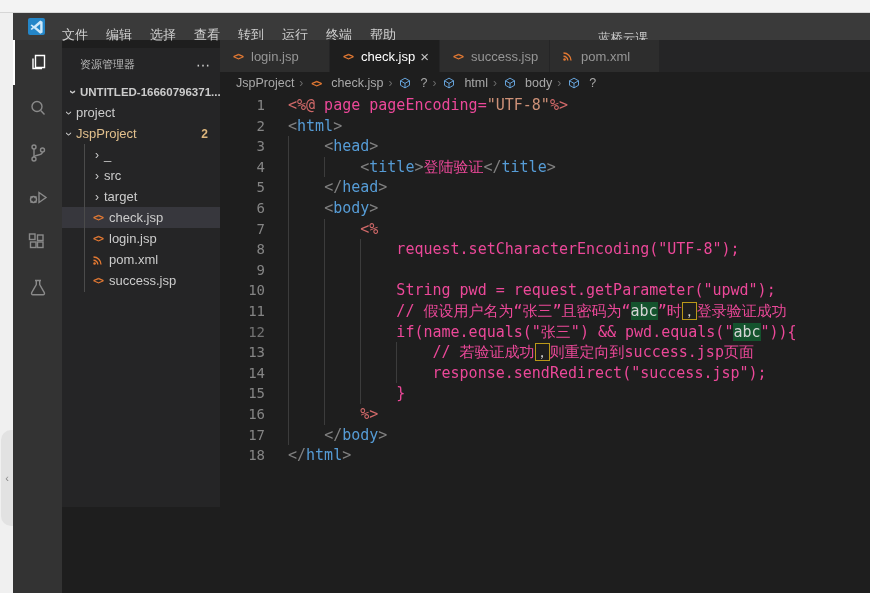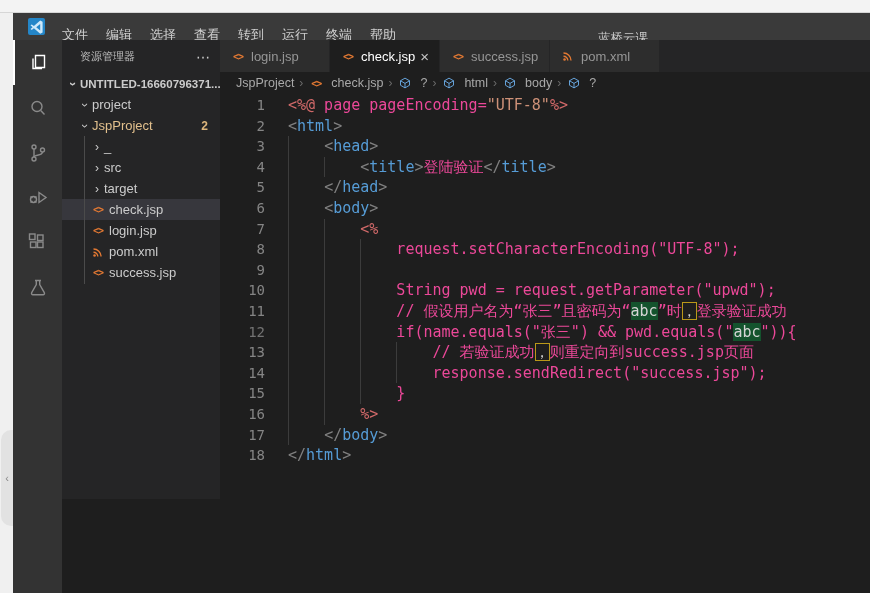--- a/index.html
+++ b/index.html
@@ -18,31 +18,31 @@
   .menus{display:flex;height:27px;margin-top:16px;}
   .menu-item{padding:0 9px;color:#d0d0d0;font-size:13px;line-height:27px;cursor:pointer;}
   .tb-title{position:absolute;left:585px;top:12px;line-height:27px;color:#cccccc;font-size:12.5px;}
   
   .activitybar{position:absolute;left:13px;top:40px;width:49px;height:553px;background:#333333;}
   .ab-item{width:49px;height:45px;display:flex;align-items:center;justify-content:center;box-sizing:border-box;cursor:pointer;}
   .ab-item.active{border-left:2px solid #ffffff;}
   .ab-item svg{stroke:#8a8a8a;fill:none;stroke-width:1.4;}
   .ab-item.active svg{stroke:#ffffff;}
   
-  .sidebar{position:absolute;left:62px;top:40px;width:158px;height:459px;background:#252526;}
+  .sidebar{position:absolute;left:62px;top:48px;width:158px;height:459px;background:#252526;}
   .sb-header{height:33px;display:flex;align-items:center;padding:0 10px 0 18px;}
   .sb-title{flex:1;color:#bbbbbb;font-size:11px;}
   .sb-more{color:#cccccc;font-size:14px;cursor:pointer;}
   .tree{position:relative;}
   .tree-guide{position:absolute;left:22px;top:63px;width:1px;height:148px;background:#4b4b4b;}
   .tree-row{height:21px;display:flex;align-items:center;font-size:13px;color:#cccccc;cursor:pointer;white-space:nowrap;}
   .tree-row.selected{background:#37373d;}
   .tree-row.modified .tree-label{color:#e2c08d;}
   .lv0{padding-left:4px;font-weight:bold;font-size:11.5px;}
-  .lv1{padding-left:16px;}
+  .lv1{}
   .lv2{padding-left:28px;}
   .chev{width:14px;flex:none;color:#cccccc;font-size:12px;text-align:center;}
   .chev.down{transform:rotate(90deg);}
   .ficon{width:16px;flex:none;margin-right:3px;display:flex;align-items:center;justify-content:center;}
   .ic-code{color:#e37933;font-family:"DejaVu Sans Mono",monospace;font-size:10px;font-weight:bold;letter-spacing:-1px;}
   .badge{margin-left:auto;margin-right:12px;color:#ddb67c;font-size:12px;font-weight:bold;}
   
   .tabbar{position:absolute;left:220px;top:40px;width:650px;height:32px;background:#252526;display:flex;}
   .tab{width:110px;box-sizing:border-box;height:32px;display:flex;align-items:center;padding:0 10px;
        background:#2d2d2d;border-right:1px solid #252526;color:#969696;font-size:13px;cursor:pointer;}

